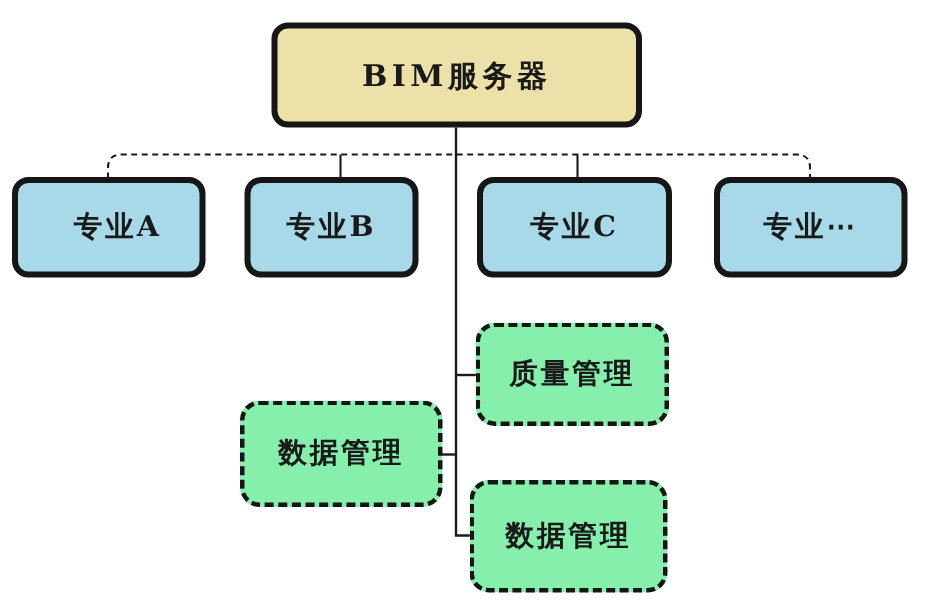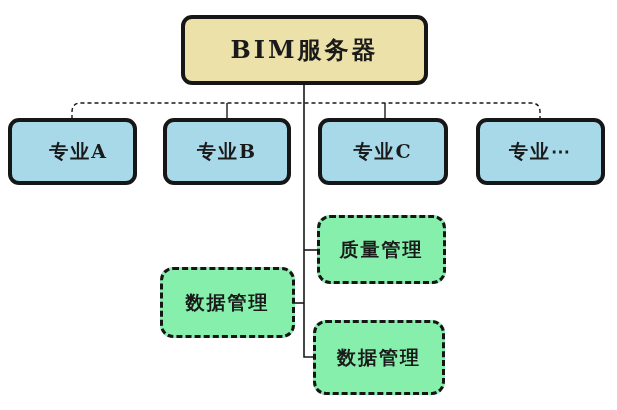--- a/index.html
+++ b/index.html
@@ -36,30 +36,30 @@
     font-size: 19px;
     font-weight: 600;
     letter-spacing: 2px;
     line-height: 1;
     white-space: nowrap;
   }
   .node-root {
     left: 181px; top: 15px; width: 247px; height: 70px;
     background: #ece1a9;
     border-width: 4px;
-    font-size: 24px;
+    font-size: 20px;
     letter-spacing: 3px;
   }
   .node-spec {
     top: 118px; height: 67px;
     background: #a7d9e8;
     border-width: 4px;
   }
   .node-spec-a { left: 8px;   width: 129px; padding-left: 12px; }
-  .node-spec-b { left: 163px; width: 128px; }
+  .node-spec-b { left: 163px; width: 116px; }
   .node-spec-c { left: 318px; width: 130px; }
   .node-spec-d { left: 476px; width: 129px; }
   .node-dashed {
     border: 3px dashed #161616;
     border-radius: 13px;
     background: #86efac;
     align-items: center;
   }
   .node-quality    { left: 317px; top: 215px; width: 129px; height: 69px; }
   .node-data       { left: 160px; top: 267px; width: 135px; height: 71px; }

